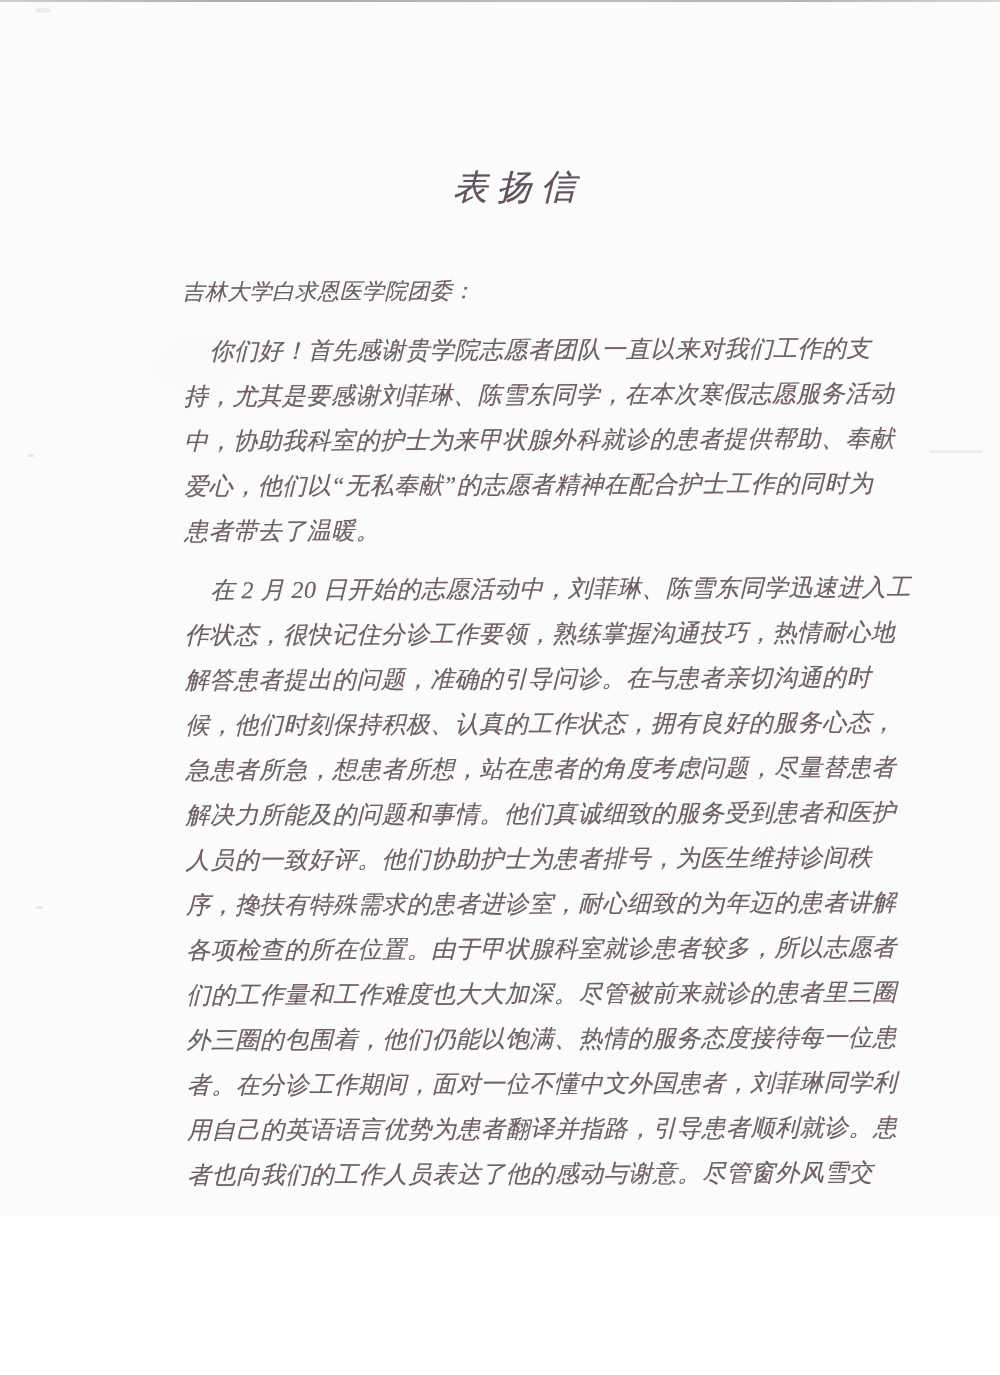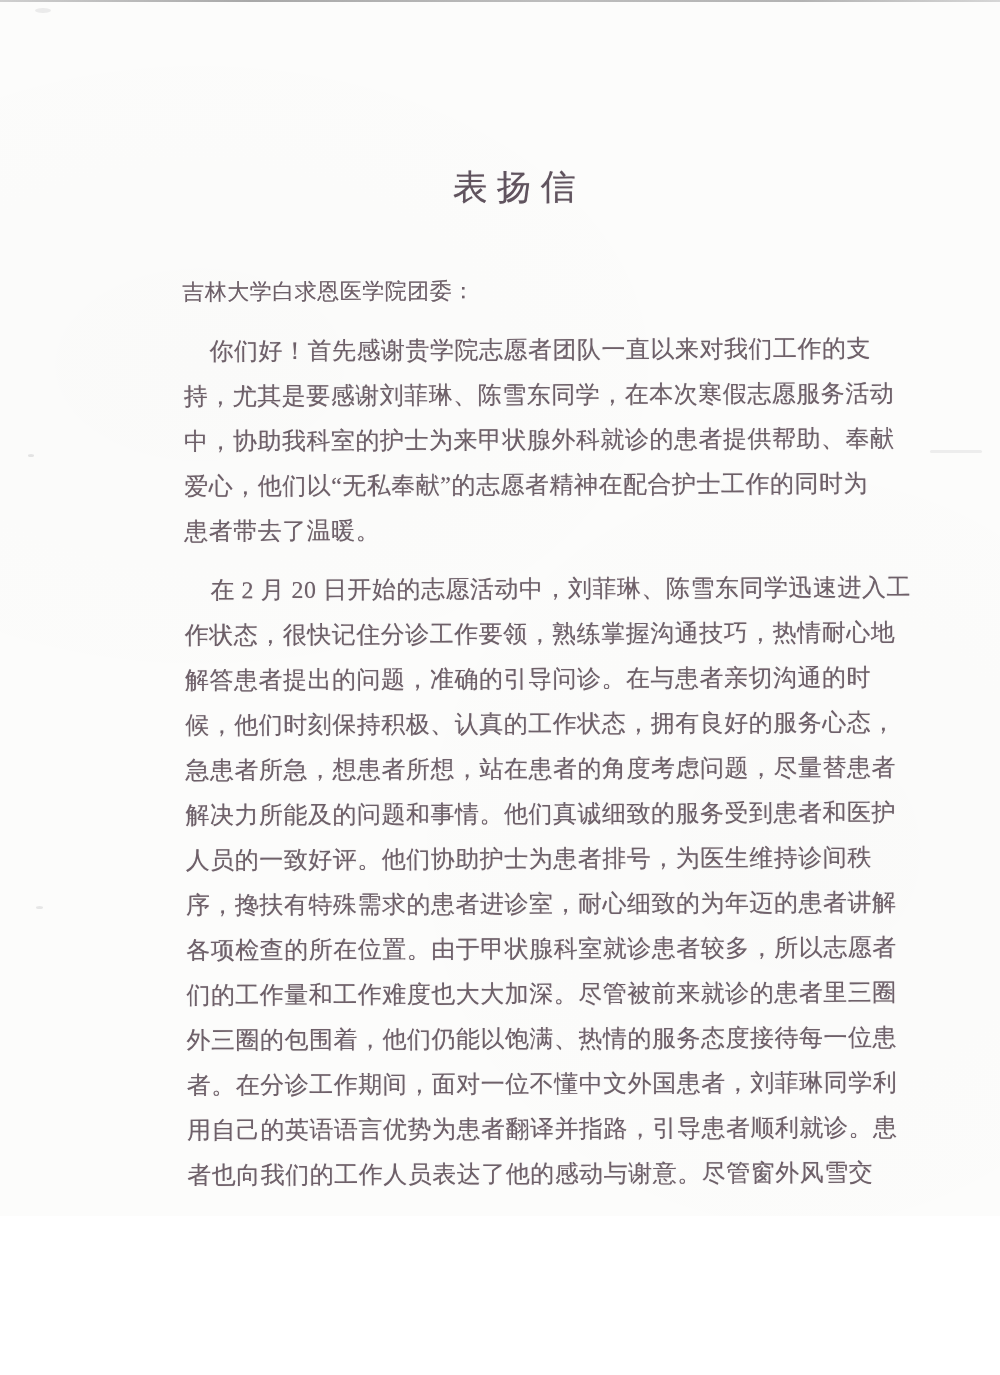--- a/index.html
+++ b/index.html
@@ -17,20 +17,21 @@
   }
   .page {
     position: relative;
     width: 1000px;
     height: 1216px;
     background: var(--paper);
     background-image:
       radial-gradient(ellipse 600px 400px at 20% 30%, rgba(0,0,0,0.006), transparent),
       radial-gradient(ellipse 500px 500px at 80% 70%, rgba(0,0,0,0.008), transparent);
     overflow: hidden;
+    font-style: italic;
   }
   
   .edge-top {
     position: absolute;
     top: 0; left: 0;
     width: 1000px; height: 2px;
     background: linear-gradient(90deg, #cfcfcf, #a8a8a8 25%, #bdbdbd 55%, #b3b3b3 80%, #d6d6d6);
   }
   .content {
     position: absolute;

